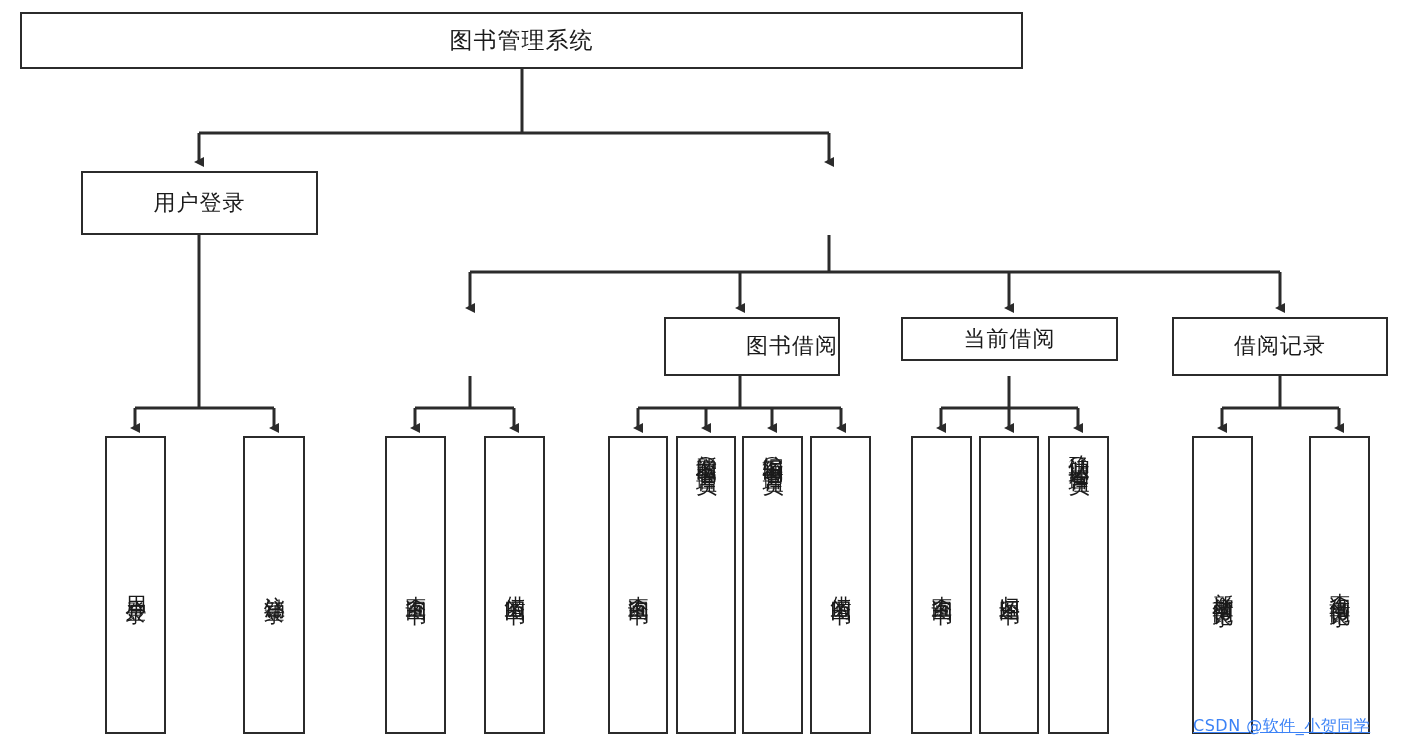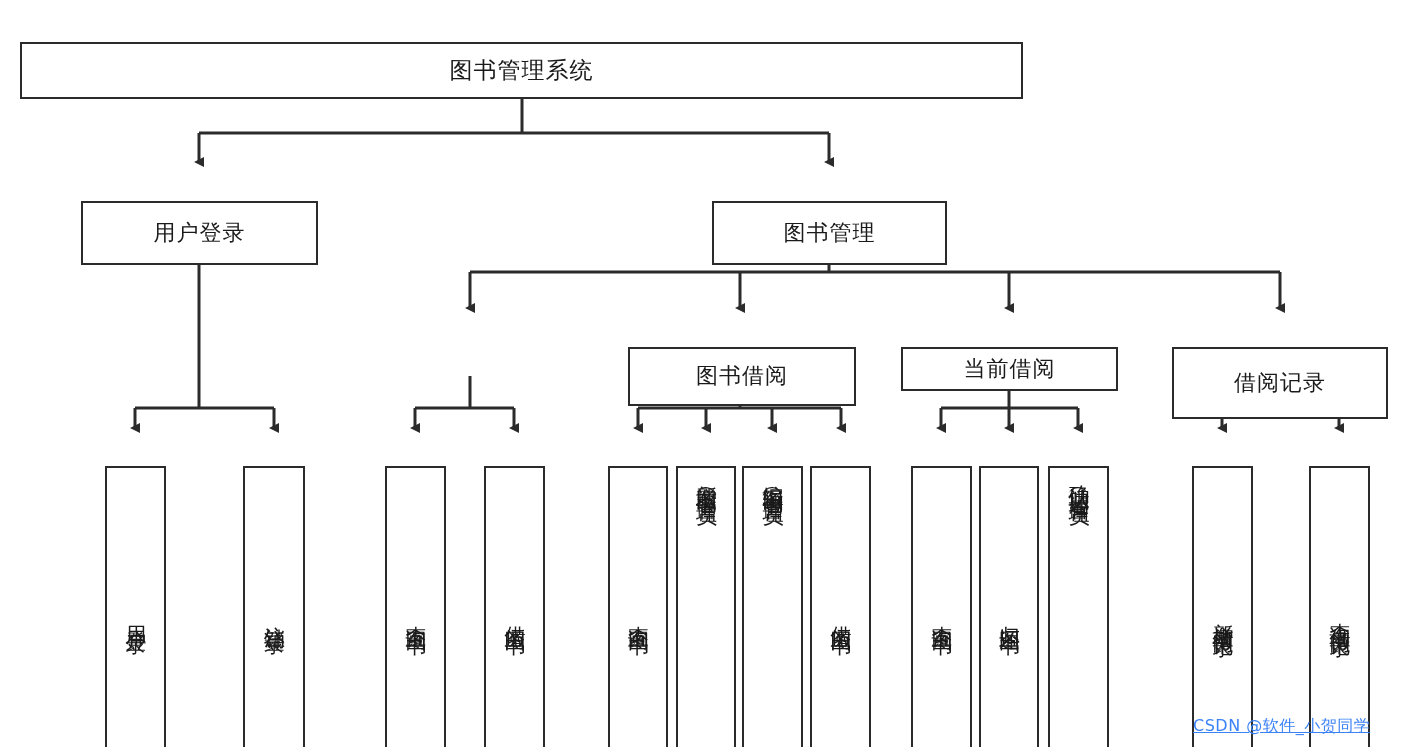--- a/index.html
+++ b/index.html
@@ -28,21 +28,20 @@
   }
   .node {
     position: absolute;
     box-sizing: border-box;
     background: #ffffff;
     border: 2px solid #2b2b2b;
     display: flex;
     align-items: center;
     justify-content: center;
     color: #1a1a1a;
-    margin-top: 30px;
   }
   .node .label {
     display: block;
     text-align: center;
     line-height: 1.12;
   }
   
   .node.horiz .label {
     font-size: 22px;
     letter-spacing: 1px;
@@ -134,31 +133,28 @@
     </g>
   </svg>
 
   <div class="node horiz root" style="left:20px; top:12px; width:1003px; height:57px;">
     <span class="label">图书管理系统</span>
   </div>
 
   <div class="node horiz" style="left:81px; top:171px; width:237px; height:64px;">
     <span class="label">用户登录</span>
   </div>
-  <div class="node horiz" style="left:712px; top:171px; width:235px; height:64px;">
-    <span class="label">图书管理</span>
-  </div>
-
-  <div class="node horiz" style="left:628px; top:317px; width:228px; height:59px;">
+
+  <div class="node horiz" style="left:664px; top:317px; width:176px; height:59px;justify-content:flex-end;">
     <span class="label">图书借阅</span>
   </div>
   <div class="node horiz" style="left:901px; top:317px; width:217px; height:44px;">
     <span class="label">当前借阅</span>
   </div>
-  <div class="node horiz" style="left:1172px; top:317px; width:216px; height:72px;">
+  <div class="node horiz" style="left:1172px; top:317px; width:216px; height:59px;">
     <span class="label">借阅记录</span>
   </div>
 
   <div class="node vert center" style="left:105px; top:436px; width:61px; height:298px;">
     <span class="label">用户登录</span>
   </div>
   <div class="node vert center" style="left:243px; top:436px; width:62px; height:298px;">
     <span class="label">注销登录</span>
   </div>
 

